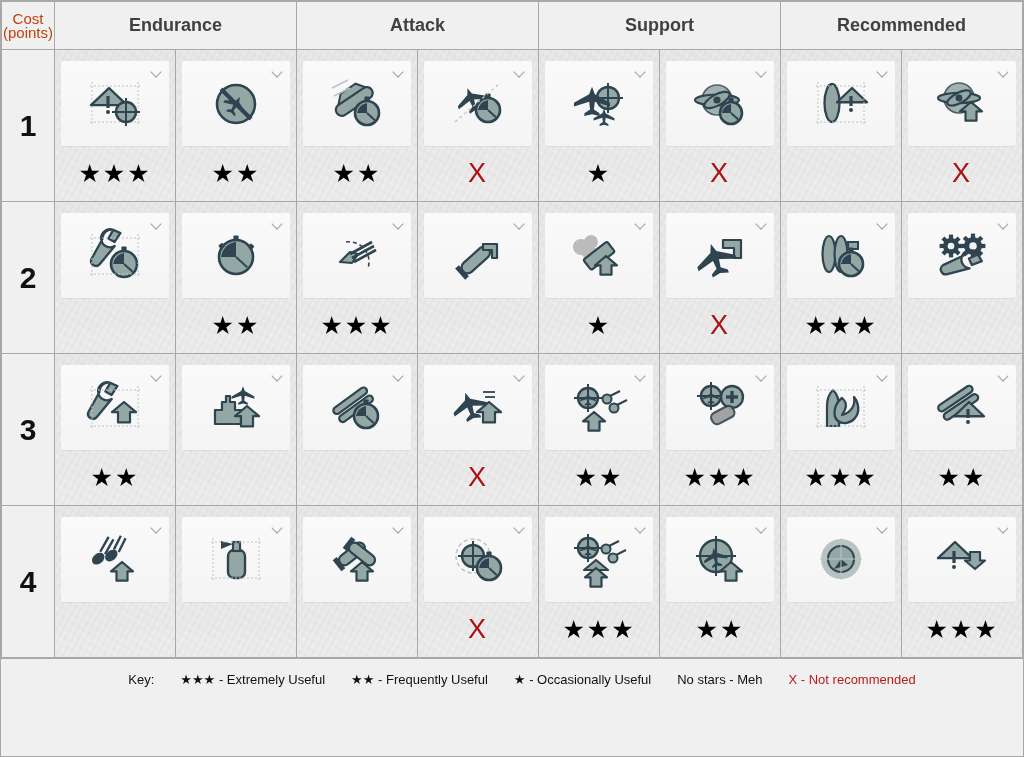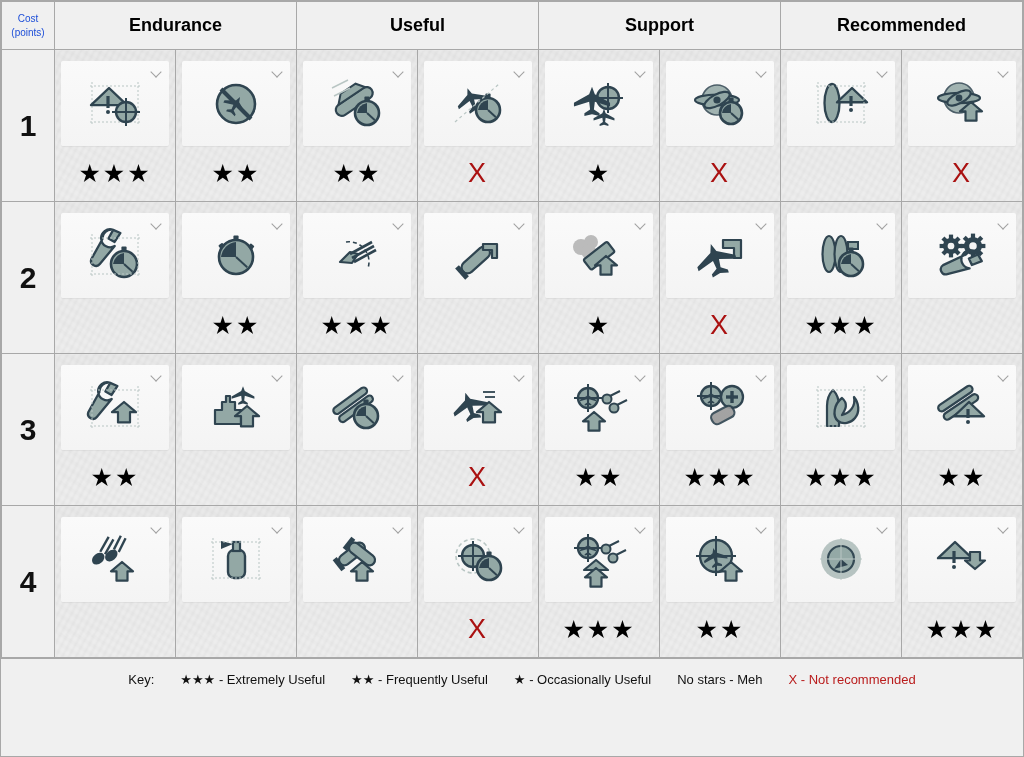--- a/index.html
+++ b/index.html
@@ -82,29 +82,29 @@
     width: 1022px;
     border-collapse: collapse;
     table-layout: fixed;
   }
   table.grid td, table.grid th { border: 1px solid #a8a8a8; padding: 0; }
 
   th.colhead {
     background: #f0f0f0;
     font-size: 18px;
     font-weight: bold;
-    color: #000000;
+    color: #404040;
     height: 48px;
     text-align: center;
   }
   th.costhead {
     background: #f0f0f0;
-    font-size: 10px;
+    font-size: 15px;
     font-weight: normal;
-    color: #1d4ed8;
+    color: #c2410c;
     line-height: 14px;
     text-align: center;
     width: 53px;
   }
   td.cost {
     background: #f0f0f0;
     text-align: center;
     vertical-align: middle;
     font-size: 30px;
     font-weight: bold;
@@ -189,21 +189,21 @@
 
 
   <table class="grid">
     <thead>
       <tr>
         <th class="costhead">
           <div>Cost</div>
           <div>(points)</div>
         </th>
         <th class="colhead" colspan="2">Endurance</th>
-        <th class="colhead" colspan="2">Useful</th>
+        <th class="colhead" colspan="2">Attack</th>
         <th class="colhead" colspan="2">Support</th>
         <th class="colhead" colspan="2">Recommended</th>
       </tr>
     </thead>
     <tbody id="grid-body">
         <tr>
           <td class="cost">1</td>
           <td class="skill">
             <div class="tile">
               <div class="icon-wrap">

